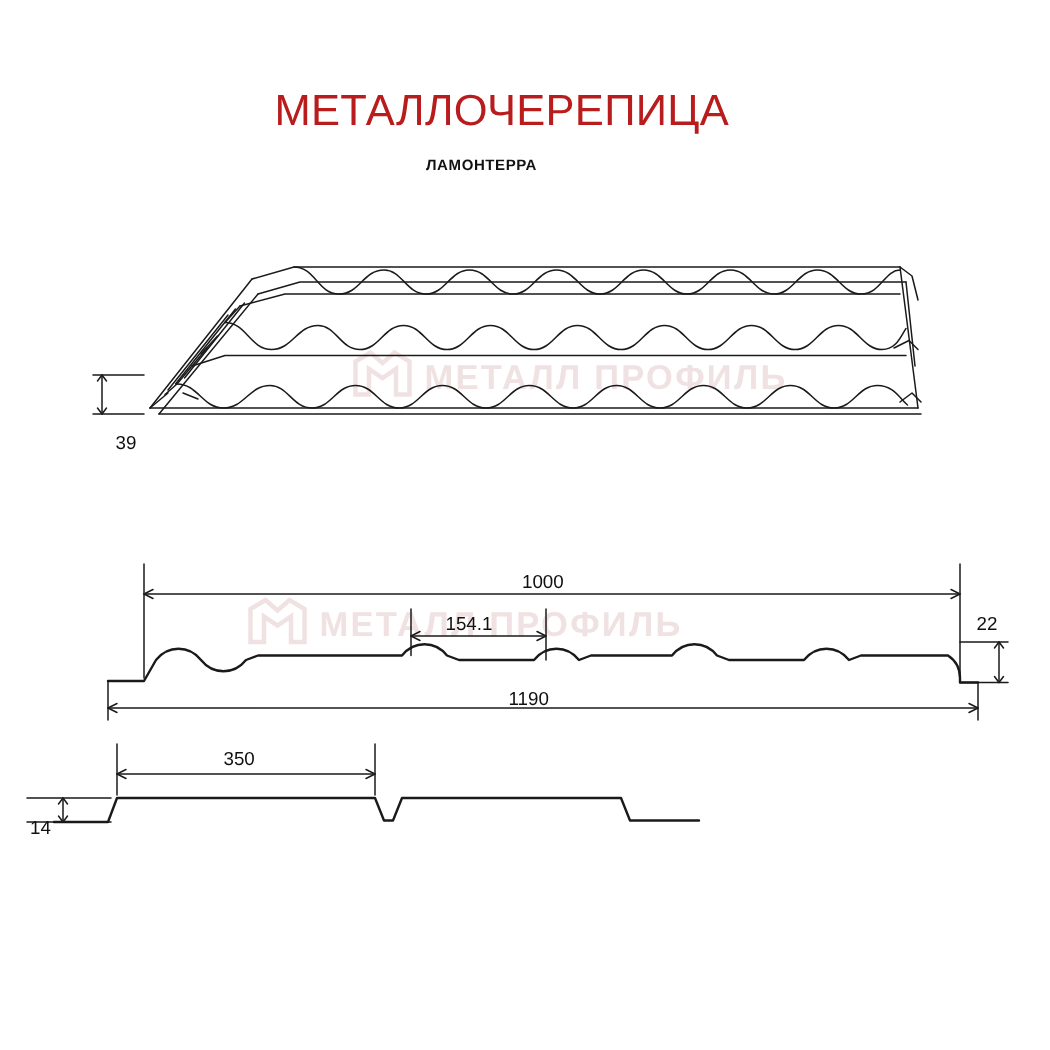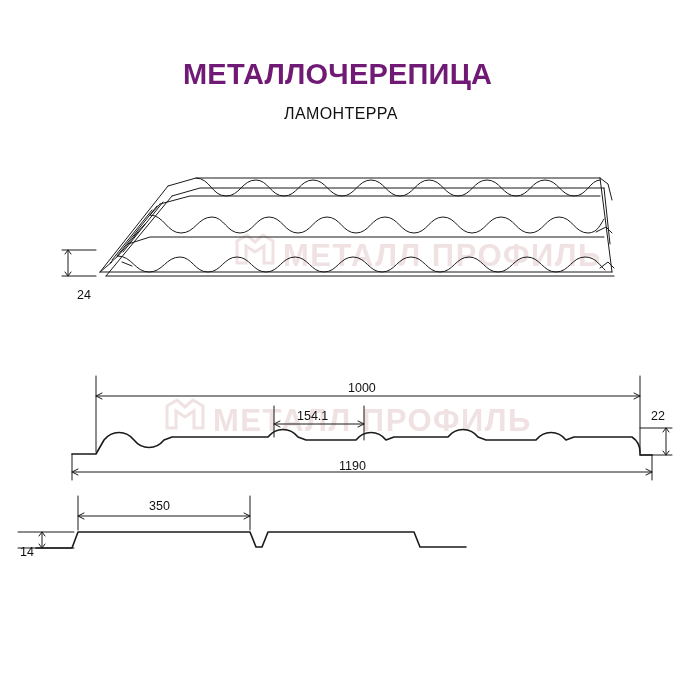--- a/index.html
+++ b/index.html
@@ -19,45 +19,45 @@
     position: absolute;
     left: 0; top: 0;
     width: 700px;
     height: 700px;
   }
   .title-main {
     position: absolute;
     left: 183px;
     top: 58px;
     font-size: 29px;
-    font-weight: bold;
+    font-weight: normal;
     letter-spacing: 0.2px;
-    color: #701a75;
+    color: #b91c1c;
     white-space: nowrap;
   }
   .title-sub {
     position: absolute;
     left: 284px;
     top: 105px;
-    font-size: 16px;
-    font-weight: normal;
+    font-size: 10px;
+    font-weight: bold;
     letter-spacing: 0.4px;
     color: #111111;
     white-space: nowrap;
     text-align: center;
   }
   .dim-label {
     position: absolute;
     font-size: 12.5px;
     color: #111111;
     white-space: nowrap;
   }
   .wm {
     position: absolute;
-    font-size: 31px;
+    font-size: 23px;
     font-weight: bold;
     color: #f0e2e2;
     letter-spacing: 1.5px;
     white-space: nowrap;
     pointer-events: none;
   }
   .wm-logo {
     position: absolute;
     pointer-events: none;
   }
@@ -176,19 +176,19 @@
       <path d="M18 532 L74 532"></path>
       <path d="M18 548 L74 548"></path>
       <path d="M42 532 L42 548"></path>
       <path d="M39 536 L42 532 L45 536"></path>
       <path d="M39 544 L42 548 L45 544"></path>
     </g>
 
   </g>
 </svg>
 
-<div class="dim-label" style="left:77px; top:288px;">24</div>
+<div class="dim-label" style="left:77px; top:288px;">39</div>
 <div class="dim-label" style="left:348px; top:381px;">1000</div>
 <div class="dim-label" style="left:297px; top:409px;">154.1</div>
 <div class="dim-label" style="left:651px; top:409px;">22</div>
 <div class="dim-label" style="left:339px; top:459px;">1190</div>
 <div class="dim-label" style="left:149px; top:499px;">350</div>
 <div class="dim-label" style="left:20px; top:517px;margin-top:28px;">14</div>
 
 </body></html>

